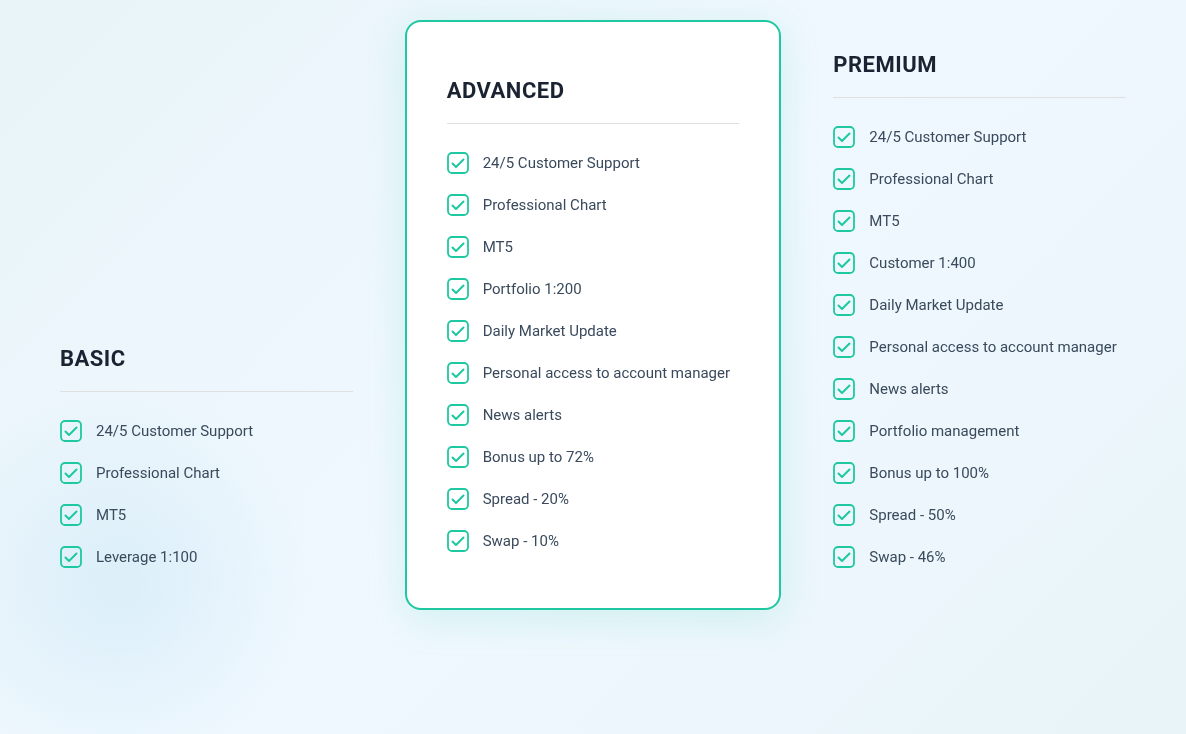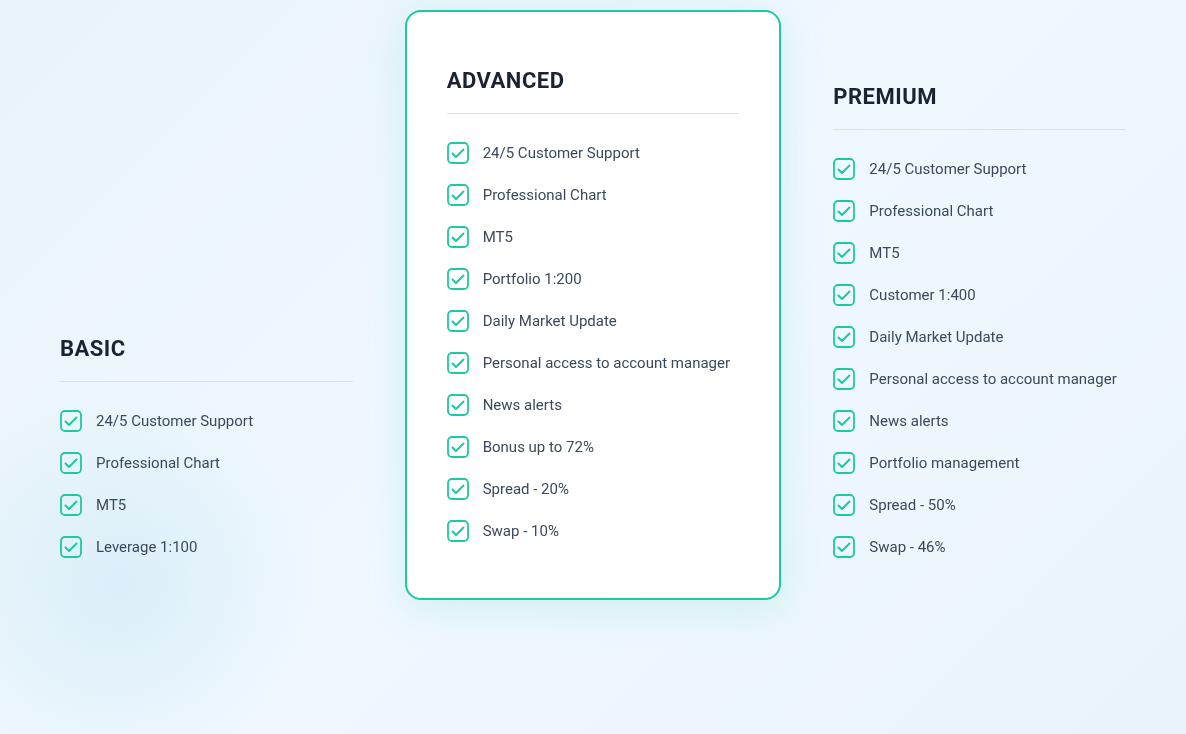--- a/index.html
+++ b/index.html
@@ -276,20 +276,27 @@
     <rect x="1" y="1" width="20" height="20" rx="4" stroke="#1ec8a0" stroke-width="1.8" fill="none"></rect>
     <path d="M5.5 11.5L9 15L16.5 7.5" stroke="#1ec8a0" stroke-width="2" stroke-linecap="round" stroke-linejoin="round"></path>
   </svg></span>
           <span class="feature-text">Portfolio management</span>
         </li>
         <li class="feature-item">
           <span class="check-icon"><svg viewBox="0 0 22 22" fill="none" xmlns="http://www.w3.org/2000/svg">
     <rect x="1" y="1" width="20" height="20" rx="4" stroke="#1ec8a0" stroke-width="1.8" fill="none"></rect>
     <path d="M5.5 11.5L9 15L16.5 7.5" stroke="#1ec8a0" stroke-width="2" stroke-linecap="round" stroke-linejoin="round"></path>
   </svg></span>
+          <span class="feature-text">Bonus up to 100%</span>
+        </li>
+        <li class="feature-item">
+          <span class="check-icon"><svg viewBox="0 0 22 22" fill="none" xmlns="http://www.w3.org/2000/svg">
+    <rect x="1" y="1" width="20" height="20" rx="4" stroke="#1ec8a0" stroke-width="1.8" fill="none"></rect>
+    <path d="M5.5 11.5L9 15L16.5 7.5" stroke="#1ec8a0" stroke-width="2" stroke-linecap="round" stroke-linejoin="round"></path>
+  </svg></span>
           <span class="feature-text">Spread - 50%</span>
         </li>
         <li class="feature-item">
           <span class="check-icon"><svg viewBox="0 0 22 22" fill="none" xmlns="http://www.w3.org/2000/svg">
     <rect x="1" y="1" width="20" height="20" rx="4" stroke="#1ec8a0" stroke-width="1.8" fill="none"></rect>
     <path d="M5.5 11.5L9 15L16.5 7.5" stroke="#1ec8a0" stroke-width="2" stroke-linecap="round" stroke-linejoin="round"></path>
   </svg></span>
           <span class="feature-text">Swap - 46%</span>
         </li>
       </ul>

